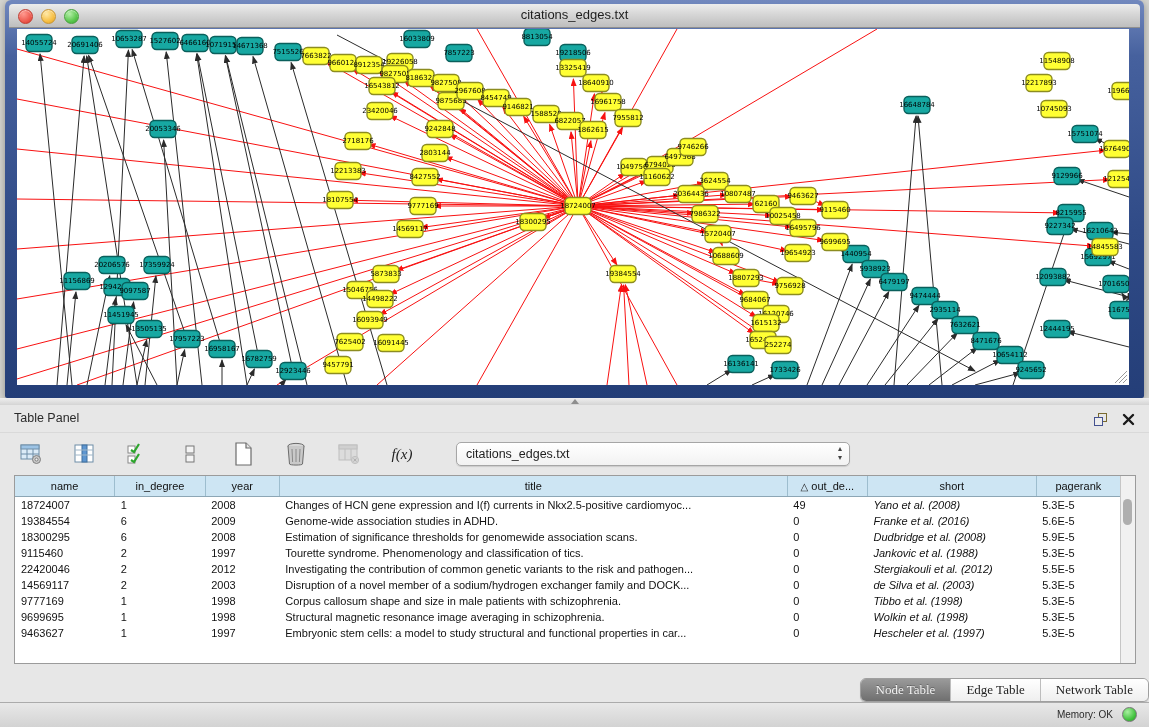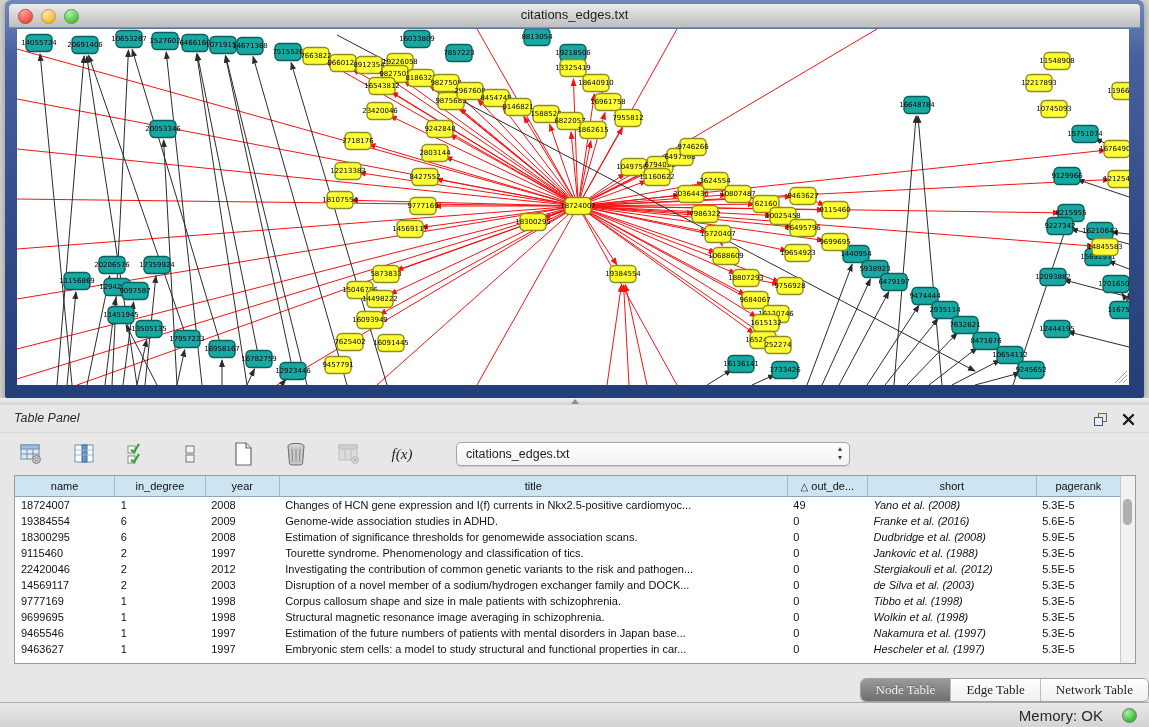--- a/index.html
+++ b/index.html
@@ -38,21 +38,21 @@
     background:linear-gradient(#EFEFEF,#D4D4D4);
   }
   .splitter .handle{
     position:absolute;left:50%;top:1px;margin-left:-4px;
     width:0;height:0;border-left:4px solid transparent;border-right:4px solid transparent;
     border-bottom:5px solid #8E8E8E;
   }
   
   .panel{position:absolute;top:405px;left:0;right:0;height:298px;background:#E7E7E7;}
   .panel-header{position:relative;height:27px;border-bottom:1px solid #D9D9D9;}
-  .panel-title{position:absolute;left:14px;top:6px;font-size:12.5px;color:#2B2B2B;font-style:italic;}
+  .panel-title{position:absolute;left:14px;top:6px;font-size:12.5px;color:#2B2B2B;}
   .panel-actions{position:absolute;right:12px;top:5px;display:flex;gap:10px;align-items:center;}
   .icon-btn{width:18px;height:18px;display:flex;align-items:center;justify-content:center;cursor:default;}
   .toolbar{position:relative;height:42px;display:flex;align-items:center;padding-left:18px;gap:27px;}
   .tb-btn{width:26px;height:26px;display:flex;align-items:center;justify-content:center;}
   .tb-btn.disabled{opacity:.45;filter:grayscale(1);}
   .fx{font-size:15px;font-style:italic;font-family:"Liberation Serif",serif;color:#222;}
   .dropdown{
     margin-left:14px;width:392px;height:22px;border:1px solid #A6A6A6;border-radius:5px;
     background:linear-gradient(#FFFFFF,#F2F2F2);display:flex;align-items:center;
     box-shadow:0 1px 1px rgba(0,0,0,.12);position:relative;
@@ -93,22 +93,22 @@
   .seg-btn:last-child{border-right:none;}
   .seg-btn.active{
     background:linear-gradient(#9A9A9A,#6F6F6F);color:#F2F2F2;text-shadow:0 -1px 0 rgba(0,0,0,.3);
   }
   
   .statusbar{
     position:absolute;left:0;right:0;bottom:0;height:24px;
     background:linear-gradient(#E8E8E8,#D3D3D3);border-top:1px solid #ABABAB;
   }
   .memory{
-    position:absolute;right:12px;top:4px;display:flex;align-items:center;gap:19px;
-    font-size:15px;color:#2A2A2A;margin-left:32px;
+    position:absolute;right:12px;top:4px;display:flex;align-items:center;gap:9px;
+    font-size:10px;color:#2A2A2A;margin-left:32px;
   }
   .mem-dot{
     width:13px;height:13px;border-radius:50%;
     background:radial-gradient(circle at 35% 30%,#A8F0A0,#3FC13B 65%,#2E9E2B);
     border:1px solid #777;
   }
 </style>
 </head>
 <body>
 
@@ -924,29 +924,20 @@
           <tr>
             <td>9699695</td>
             <td>1</td>
             <td>1998</td>
             <td>Structural magnetic resonance image averaging in schizophrenia.</td>
             <td>0</td>
             <td class="c">Wolkin et al. (1998)</td>
             <td>5.3E-5</td>
           </tr>
           <tr>
-            <td>9465546</td>
-            <td>1</td>
-            <td>1997</td>
-            <td>Estimation of the future numbers of patients with mental disorders in Japan base...</td>
-            <td>0</td>
-            <td class="c">Nakamura et al. (1997)</td>
-            <td>5.3E-5</td>
-          </tr>
-          <tr>
             <td>9463627</td>
             <td>1</td>
             <td>1997</td>
             <td>Embryonic stem cells: a model to study structural and functional properties in car...</td>
             <td>0</td>
             <td class="c">Hescheler et al. (1997)</td>
             <td>5.3E-5</td>
           </tr>
         </tbody>
     </table>

